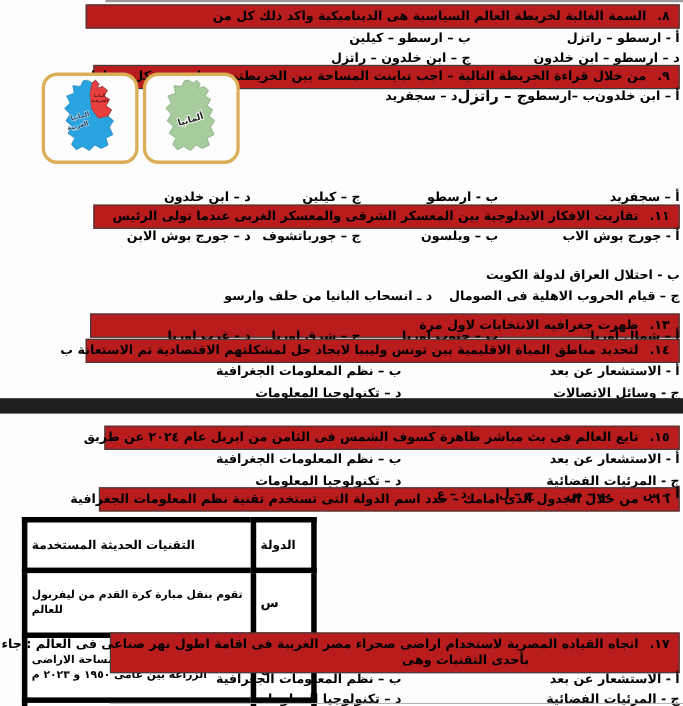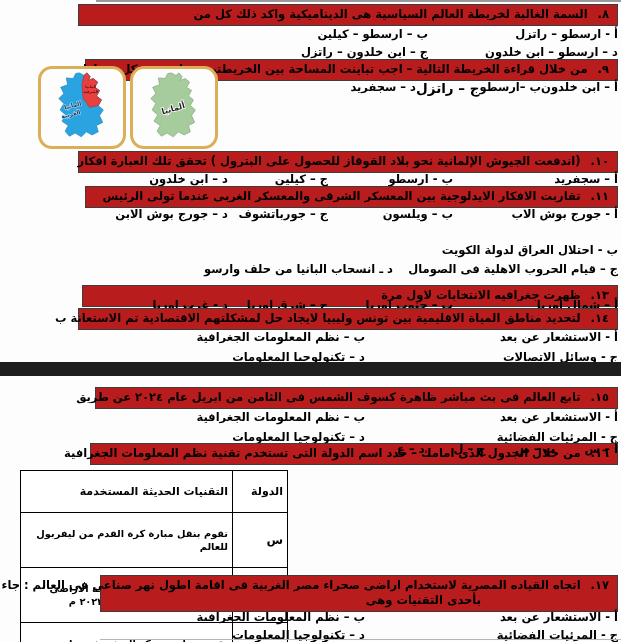--- a/index.html
+++ b/index.html
@@ -54,21 +54,21 @@
   .elabel { font-size:6px; fill:#5c1212; }
 
   .sep { position:absolute; left:0; right:0; height:14px; background:#1e1e1e; }
 
   .tbl {
     position:absolute; top:470px; left:20px; width:268px;
     border-collapse:collapse; background:#fff;
     font-weight:bold; direction:rtl;
   }
   .tbl th, .tbl td {
-    border:1px solid #000000; text-align:right; vertical-align:middle;
+    border:5px solid #000000; text-align:left; vertical-align:middle;
     padding:14px 4px;
   }
   .tbl th { font-size:11px; height:20px; }
   .tbl td.state { font-size:12px; width:55px; }
   .tbl td.tech { font-size:9.8px; line-height:13px; }
 </style>
 </head>
 <body>
 
 <div class="page">
@@ -109,23 +109,20 @@
       </svg>
     </div>
     <div class="mapbox">
       <svg width="80" height="74" viewBox="0 0 100 118">
         <path stroke="#7ca173" stroke-width="1" d="M46 3 L53 7 L58 3 L63 9 L60 15 L68 12 L75 18 L70 26 L78 31 L73 40 L81 46 L76 55 L84 62 L78 71 L83 82 L73 87 L76 97 L66 102 L57 97 L49 105 L39 99 L30 104 L23 96 L28 87 L18 80 L24 70 L15 62 L21 52 L13 44 L21 36 L16 26 L27 22 L25 11 L36 12 L40 4 Z" fill="#a6cb9d"></path>
         <text class="maplabel ulabel" x="50" y="64" text-anchor="middle" transform="rotate(-16 50 64)">ألمانيا</text>
       </svg>
     </div>
   </div>
 
-  <div class="qbox" style="top:151px; left:78px;">
-    <span class="qnum">١٠.</span><span>(اندفعت الجيوش الإلمانية نحو بلاد القوقاز للحصول على البترول ) تحقق تلك العبارة افكار</span>
-  </div>
   <div class="optrow four" style="top:172px;">
     <span class="opt">أ – سجفريد</span>
     <span class="opt">ب - ارسطو</span>
     <span class="opt">ج – كيلين</span>
     <span class="opt">د – ابن خلدون</span>
   </div>
 
   <div class="qbox" style="top:186px; left:85px;">
     <span class="qnum">١١.</span><span>تقاربت الافكار الايدلوجية بين المعسكر الشرقى والمعسكر الغربى عندما تولى الرئيس</span>
   </div>

